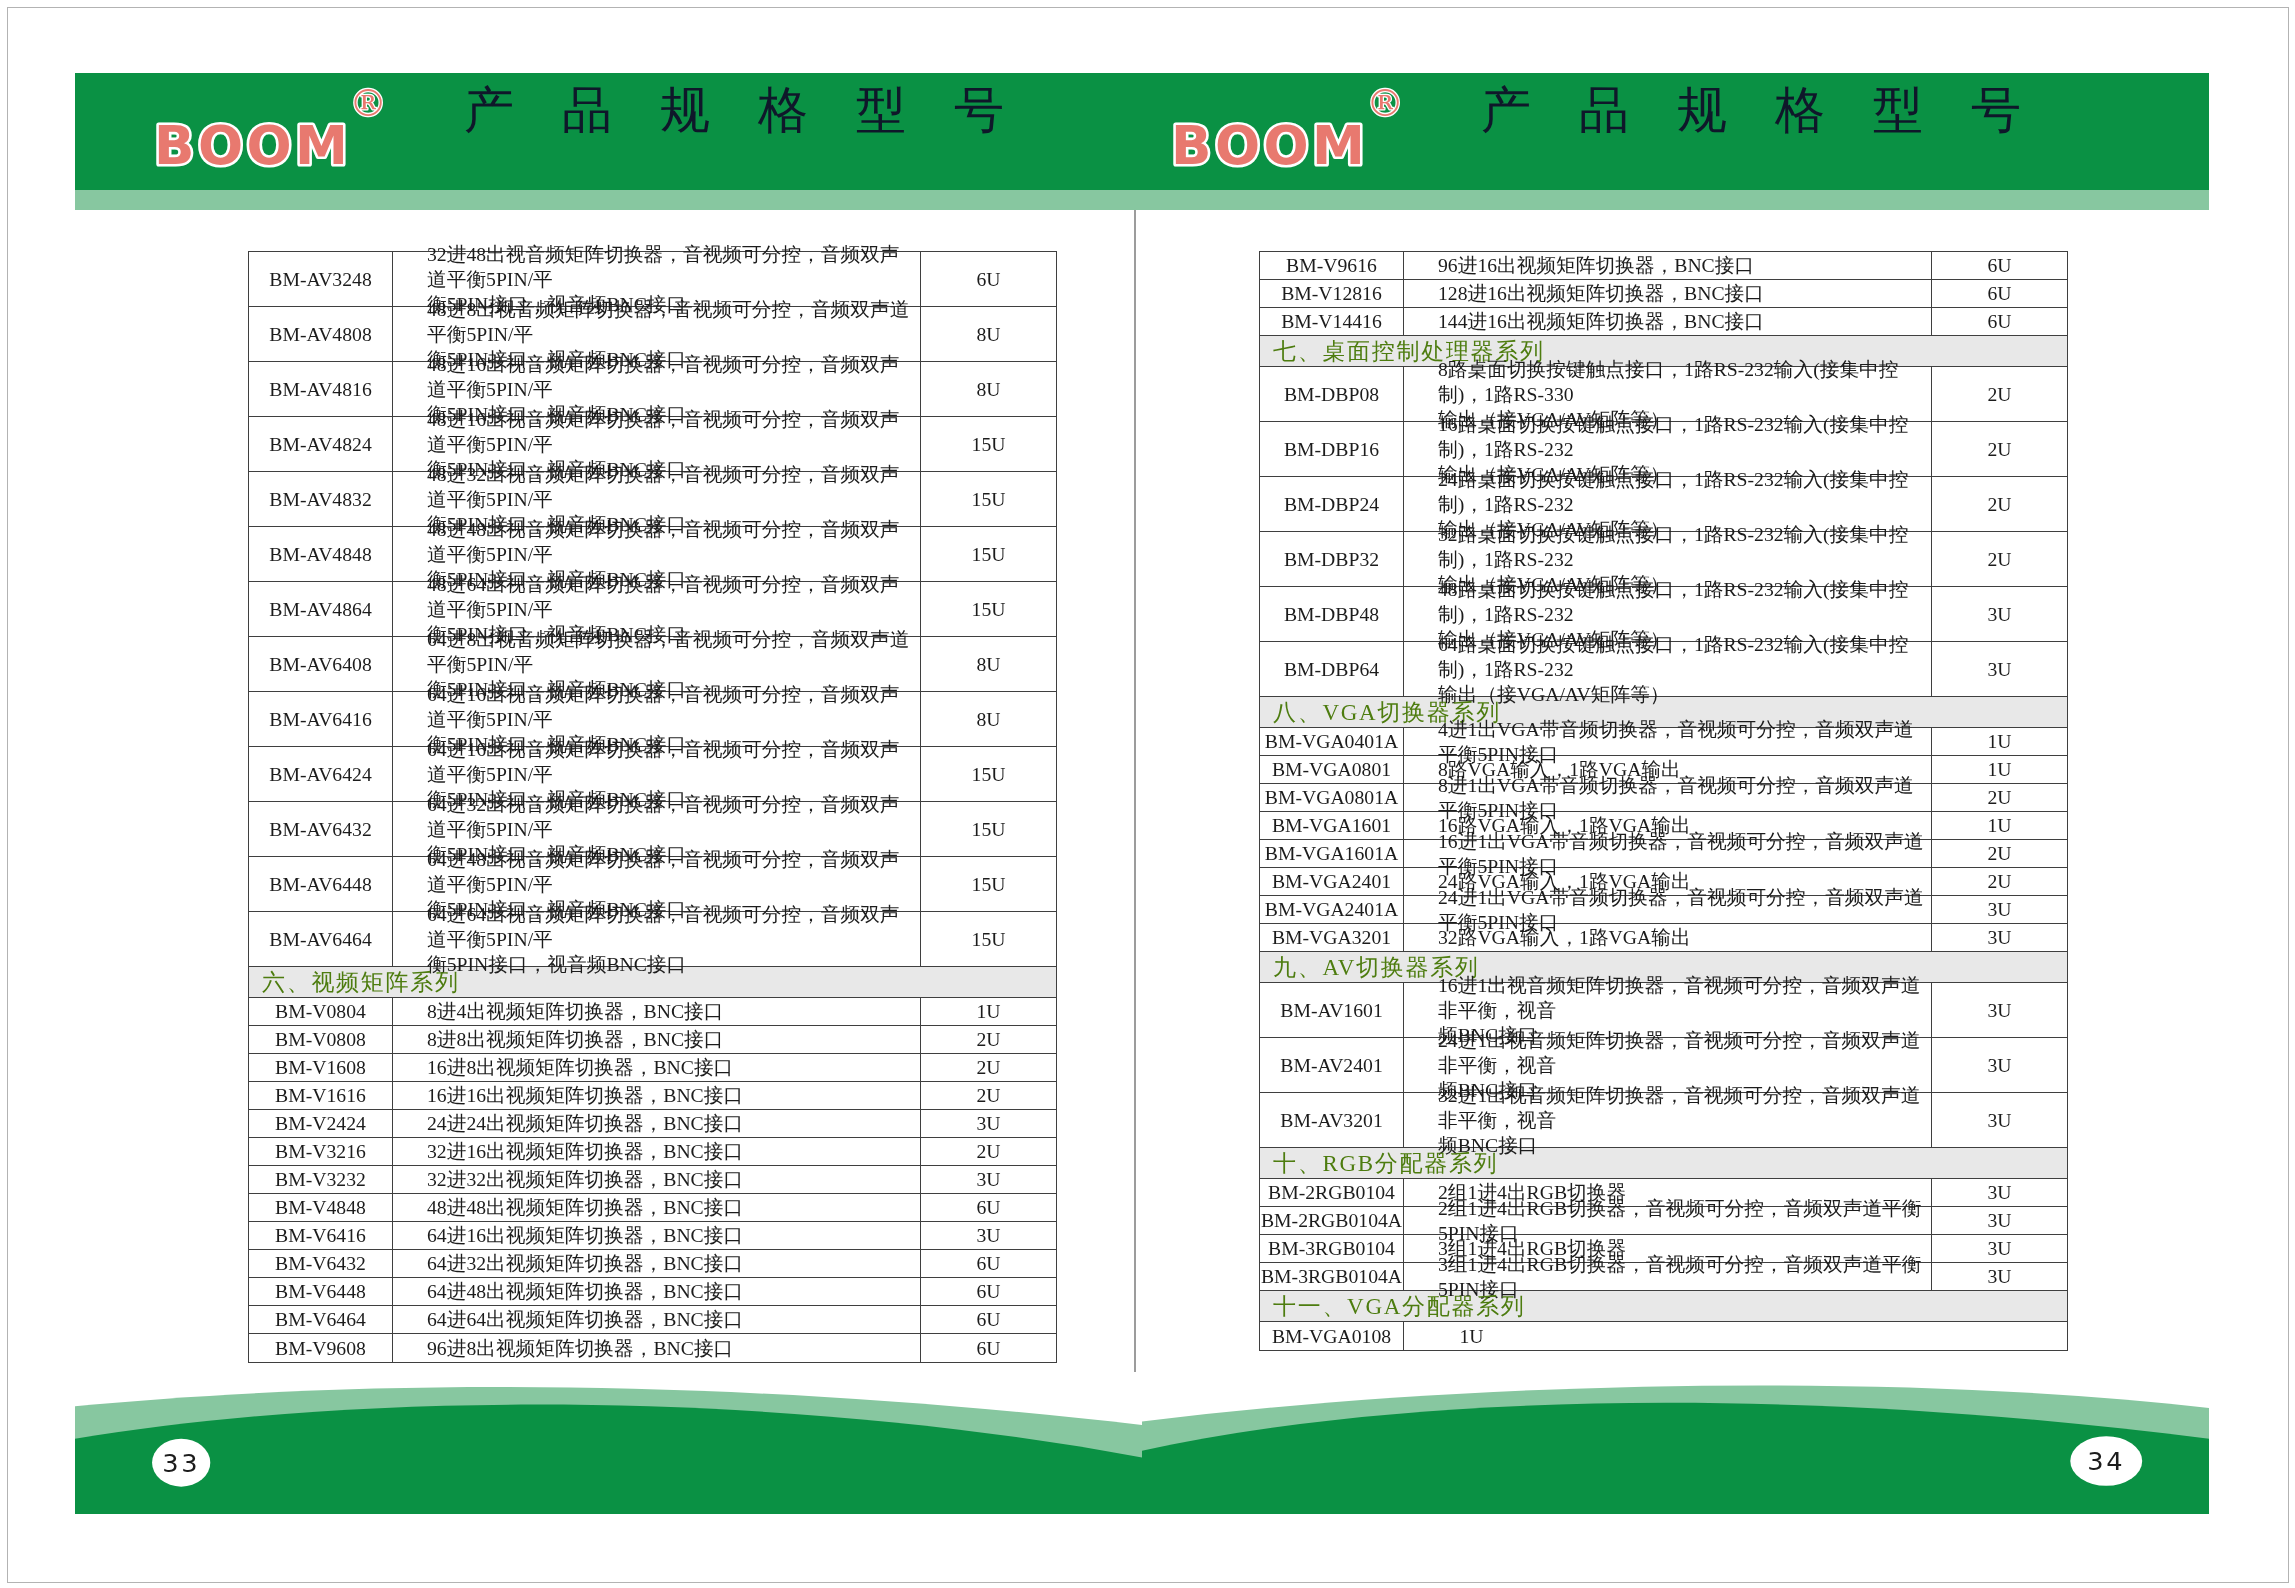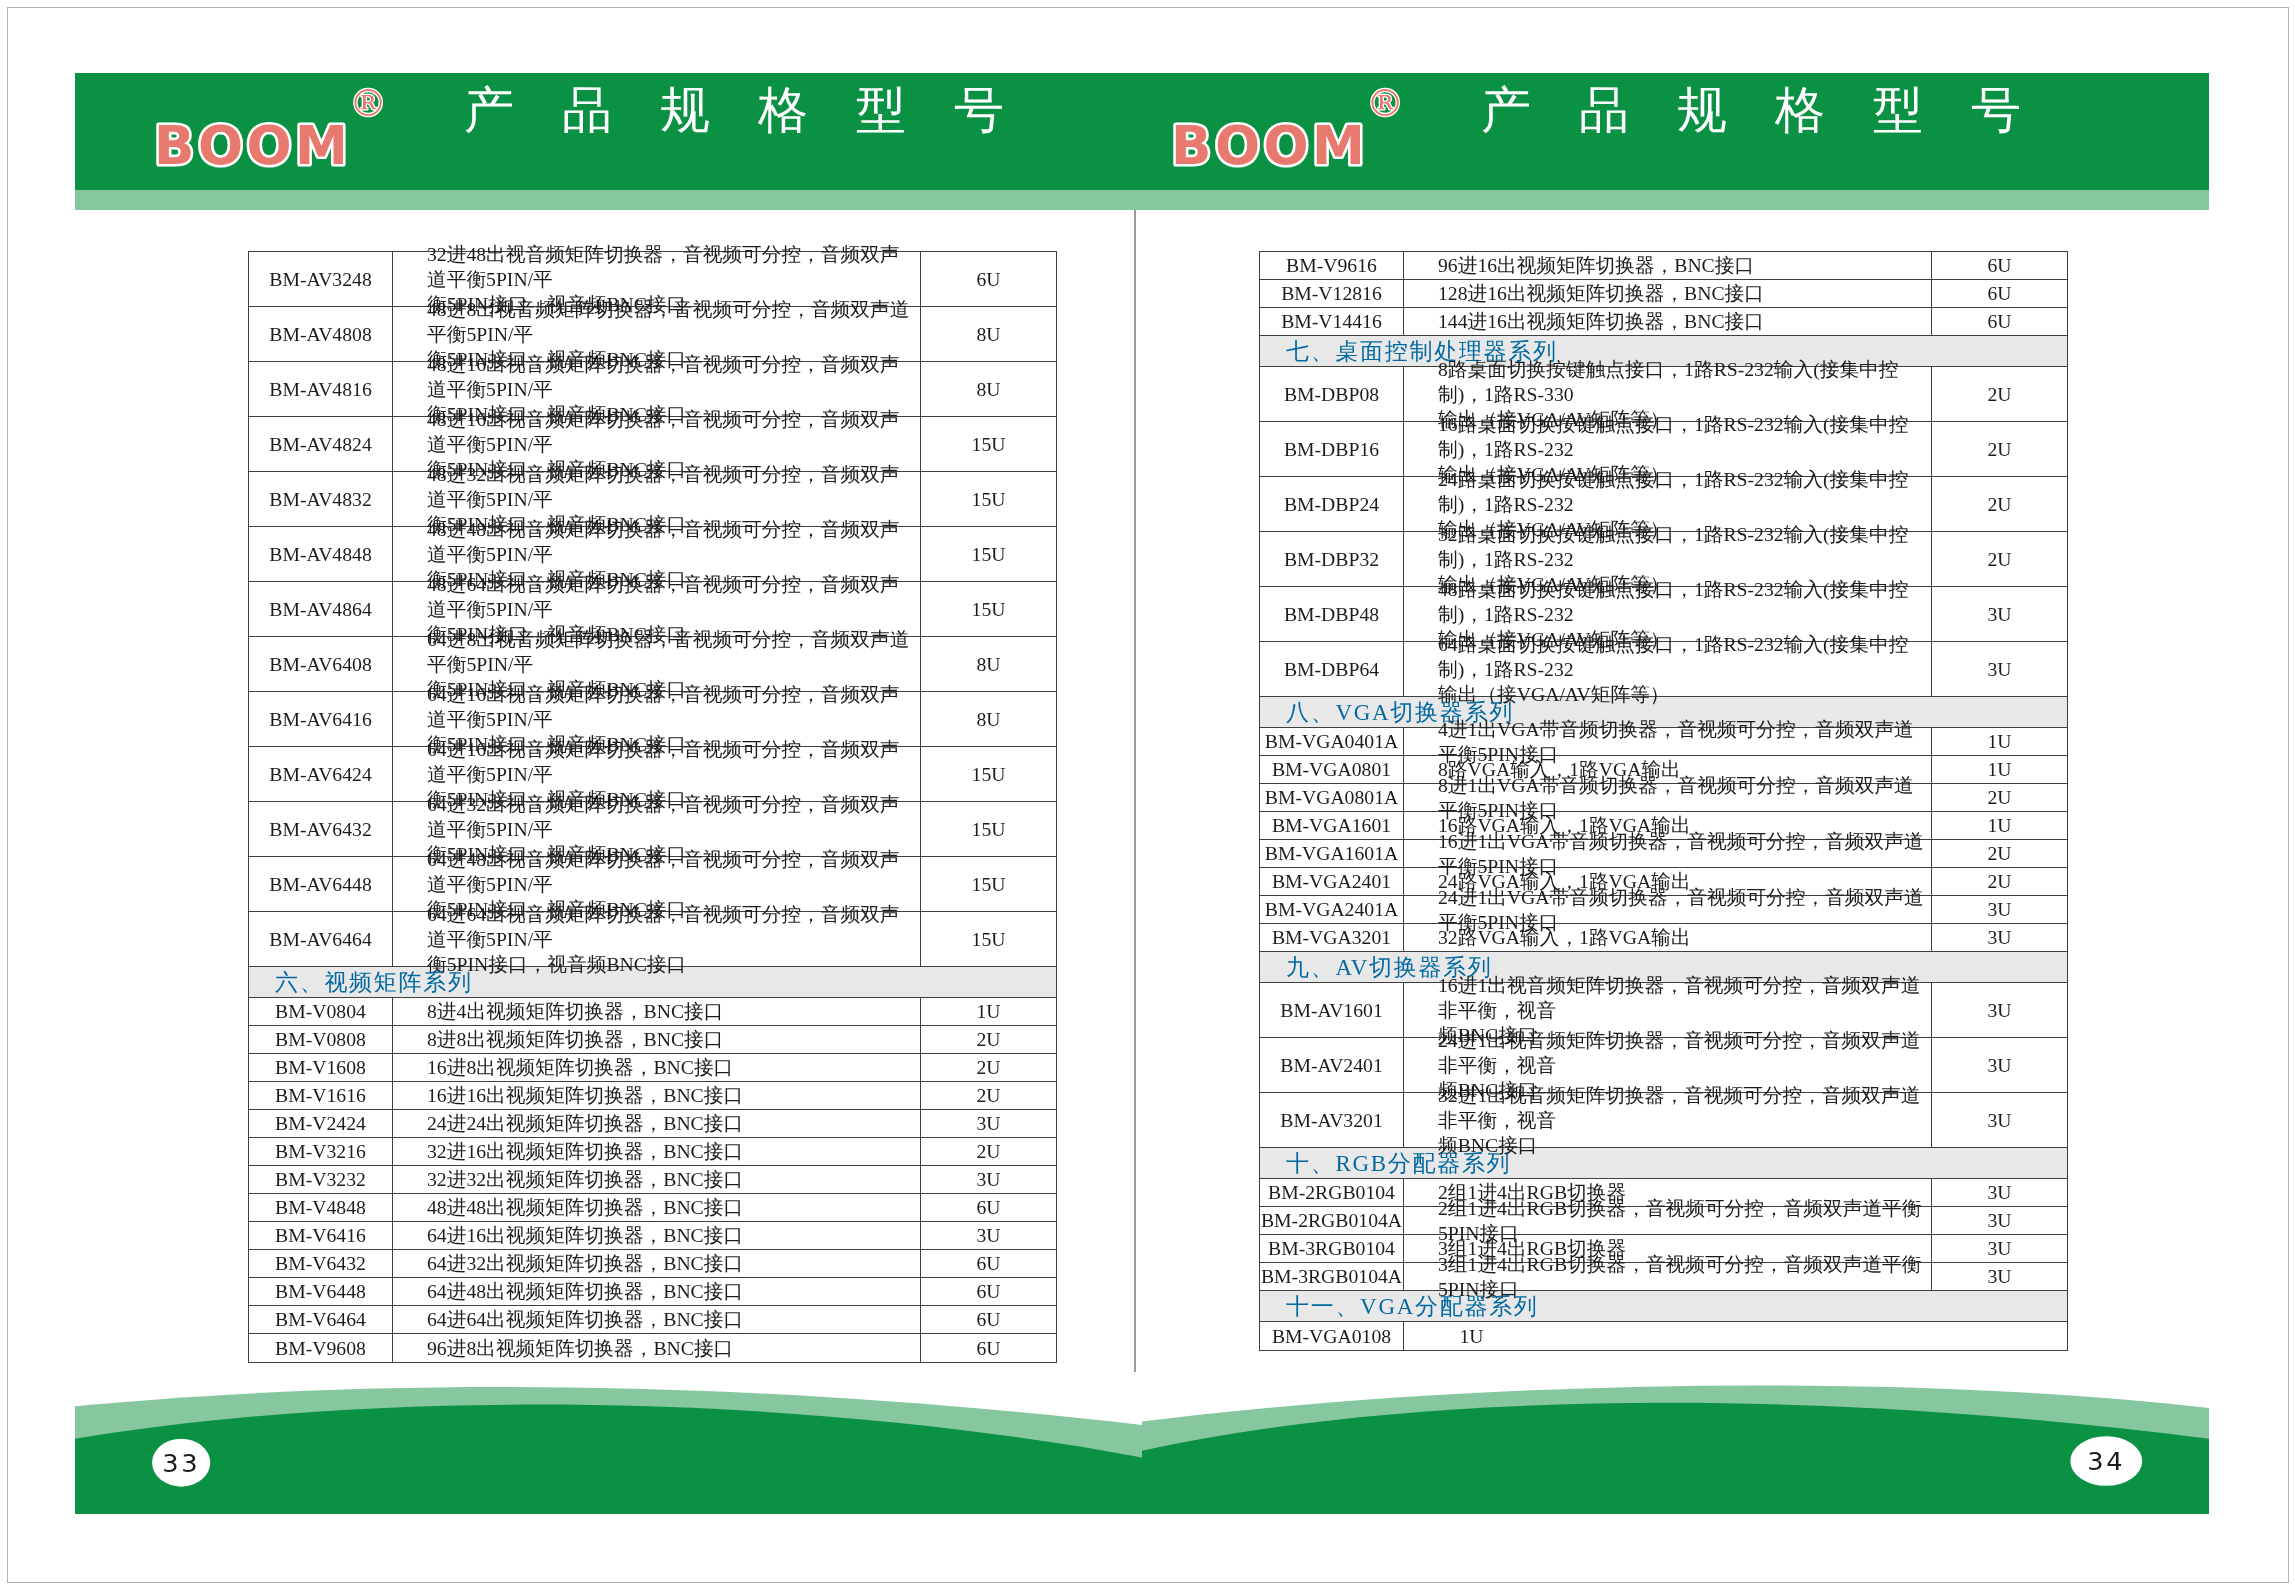--- a/index.html
+++ b/index.html
@@ -9,21 +9,21 @@
     overflow:hidden;
   }
   .sheet-border{position:absolute;left:6.9px;top:6.9px;width:2280px;height:1574px;
     border:0.9px solid #b3b3b3;}
   
   .header-band{position:absolute;left:75px;top:73px;width:2134px;height:117px;background:#0a9144;}
   .header-strip{position:absolute;left:75px;top:190px;width:2134px;height:19.7px;background:#87c7a0;}
   .head-group{position:absolute;bottom:19px;display:flex;align-items:flex-start;}
   .head-group .logo-svg{display:block;}
   .page-title{
-    color:#ffffff;font-size:50px;letter-spacing:48px;line-height:1;
+    color:#0f172a;font-size:50px;letter-spacing:48px;line-height:1;
     font-family:"Liberation Serif","DejaVu Serif",serif;font-weight:500;
     margin-left:53px;padding-bottom:5.1px;white-space:nowrap;
   }
   
   .fold-line{position:absolute;left:1134px;top:210px;width:1.7px;height:1162px;background:#9c9c9c;}
   
   .spec-table{position:absolute;top:251px;width:809px;border:1.7px solid #3f3f3f;
     background:#fff;box-sizing:border-box;}
   .spec-table.left{left:248px;}
   .spec-table.right{left:1259px;}
@@ -31,21 +31,21 @@
   .row:last-child,.sec-row:last-child{border-bottom:none;}
   .row.single{height:28px;}
   .row.tall{height:55px;}
   .sec-row{height:31px;background:#e8e8e8;align-items:center;}
   .cell{box-sizing:border-box;display:flex;align-items:center;font-size:19.7px;color:#1c1c1c;}
   .cell.model{width:144px;justify-content:center;border-right:1.7px solid #3f3f3f;
     flex:none;text-align:center;}
   .cell.desc{flex:1;border-right:1.7px solid #3f3f3f;padding-left:34px;padding-right:6.9px;
     white-space:pre-line;line-height:25px;}
   .cell.unit{width:135px;flex:none;justify-content:center;}
-  .sec-label{font-size:23px;letter-spacing:1.7px;padding-left:26px;color:#0369a1;}
+  .sec-label{font-size:23px;letter-spacing:1.7px;padding-left:13px;color:#4d7c0f;}
   
   .wave-area{position:absolute;left:75px;top:1372px;width:2050px;height:142px;}
   .wave-area svg{position:absolute;top:0;height:142px;}
   .page-num-text{font-family:"DejaVu Sans","Liberation Sans",sans-serif;font-size:30px;fill:#1c1c1c;letter-spacing:3px;}
 </style>
 </head>
 <body>
 
 <div class="sheet-border"></div>
 

